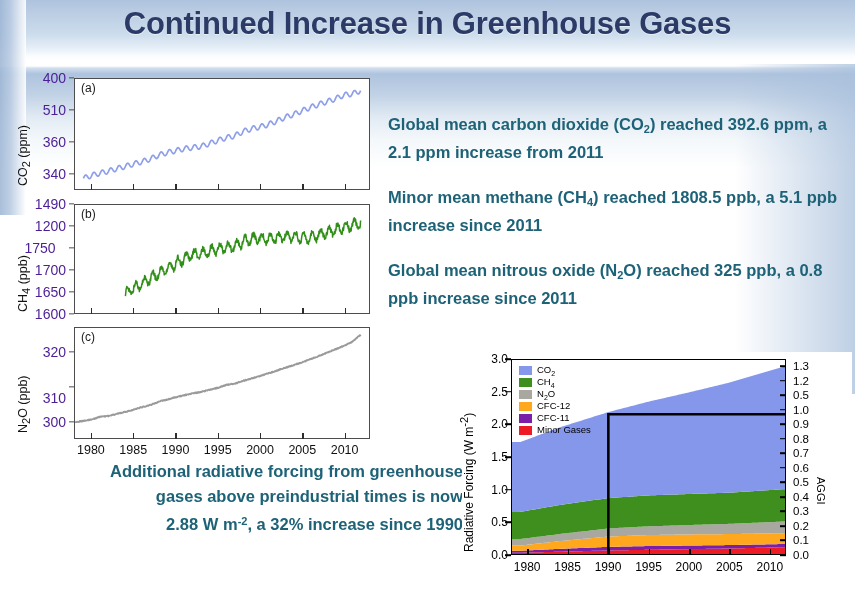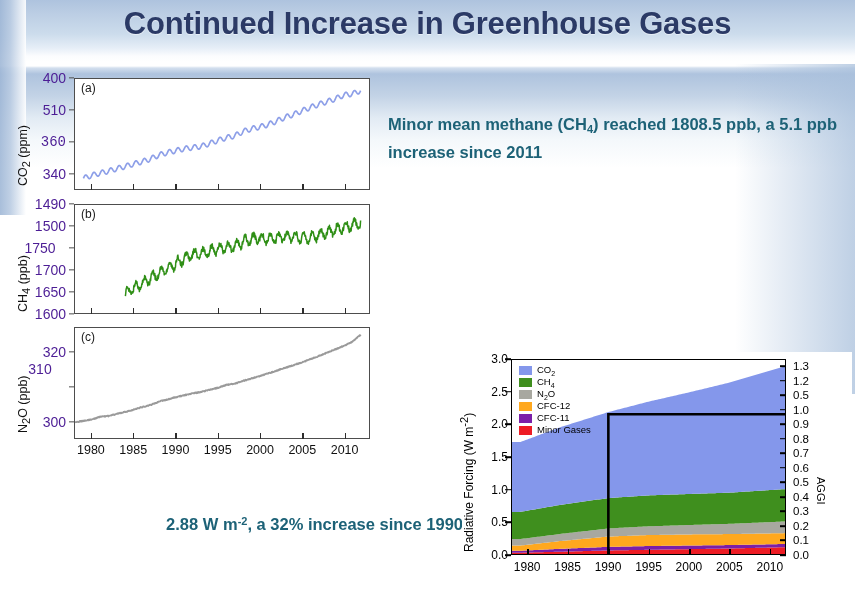--- a/index.html
+++ b/index.html
@@ -107,21 +107,21 @@
 
   <div class="gpanel" id="panel-a">
     <span class="panel-tag">(a)</span>
     <svg class="trace" id="co2-trace" preserveAspectRatio="none" viewBox="0 0 296 112">
         <polyline points="8.46,101.12 8.81,100.33 9.16,99.59 9.51,98.93 9.87,98.40 10.22,98.01 10.57,97.80 10.92,97.76 11.28,97.89 11.63,98.17 11.98,98.57 12.33,99.06 12.69,99.60 13.04,100.14 13.39,100.63 13.74,101.03 14.10,101.31 14.45,101.44 14.80,101.40 15.15,101.19 15.50,100.80 15.86,100.27 16.21,99.61 16.56,98.87 16.91,98.08 17.27,97.32 17.62,96.61 17.97,95.99 18.32,95.49 18.68,95.14 19.03,94.96 19.38,94.95 19.73,95.12 20.09,95.43 20.44,95.87 20.79,96.39 21.14,96.96 21.50,97.53 21.85,98.05 22.20,98.49 22.55,98.80 22.90,98.97 23.26,98.96 23.61,98.78 23.96,98.43 24.31,97.93 24.67,97.31 25.02,96.60 25.37,95.84 25.72,95.09 26.08,94.39 26.43,93.77 26.78,93.28 27.13,92.93 27.49,92.76 27.84,92.76 28.19,92.93 28.54,93.25 28.90,93.69 29.25,94.22 29.60,94.80 29.95,95.38 30.30,95.91 30.66,96.35 31.01,96.67 31.36,96.84 31.71,96.84 32.07,96.67 32.42,96.32 32.77,95.83 33.12,95.21 33.48,94.51 33.83,93.76 34.18,92.99 34.53,92.27 34.89,91.63 35.24,91.12 35.59,90.75 35.94,90.56 36.30,90.54 36.65,90.69 37.00,90.99 37.35,91.41 37.70,91.92 38.06,92.48 38.41,93.04 38.76,93.55 39.11,93.97 39.47,94.27 39.82,94.42 40.17,94.40 40.52,94.21 40.88,93.84 41.23,93.33 41.58,92.69 41.93,91.97 42.29,91.20 42.64,90.44 42.99,89.73 43.34,89.11 43.70,88.61 44.05,88.26 44.40,88.08 44.75,88.07 45.10,88.24 45.46,88.55 45.81,88.99 46.16,89.51 46.51,90.08 46.87,90.65 47.22,91.17 47.57,91.61 47.92,91.92 48.28,92.09 48.63,92.08 48.98,91.90 49.33,91.55 49.69,91.05 50.04,90.43 50.39,89.72 50.74,88.96 51.10,88.19 51.45,87.47 51.80,86.83 52.15,86.32 52.50,85.95 52.86,85.76 53.21,85.74 53.56,85.89 53.91,86.19 54.27,86.61 54.62,87.12 54.97,87.68 55.32,88.24 55.68,88.75 56.03,89.17 56.38,89.47 56.73,89.62 57.09,89.60 57.44,89.41 57.79,89.04 58.14,88.53 58.50,87.89 58.85,87.17 59.20,86.40 59.55,85.64 59.90,84.93 60.26,84.31 60.61,83.81 60.96,83.46 61.31,83.28 61.67,83.27 62.02,83.44 62.37,83.75 62.72,84.19 63.08,84.71 63.43,85.28 63.78,85.85 64.13,86.37 64.49,86.81 64.84,87.12 65.19,87.29 65.54,87.28 65.90,87.10 66.25,86.75 66.60,86.25 66.95,85.63 67.30,84.92 67.66,84.16 68.01,83.38 68.36,82.64 68.71,81.99 69.07,81.46 69.42,81.09 69.77,80.88 70.12,80.85 70.48,80.98 70.83,81.27 71.18,81.68 71.53,82.18 71.89,82.72 72.24,83.26 72.59,83.76 72.94,84.17 73.30,84.46 73.65,84.59 74.00,84.56 74.35,84.35 74.70,83.98 75.06,83.45 75.41,82.80 75.76,82.06 76.11,81.28 76.47,80.46 76.82,79.68 77.17,78.99 77.52,78.42 77.88,78.01 78.23,77.76 78.58,77.69 78.93,77.78 79.29,78.03 79.64,78.40 79.99,78.86 80.34,79.36 80.70,79.86 81.05,80.32 81.40,80.69 81.75,80.94 82.10,81.03 82.46,80.96 82.81,80.71 83.16,80.30 83.51,79.73 83.87,79.04 84.22,78.26 84.57,77.44 84.92,76.67 85.28,75.95 85.63,75.31 85.98,74.80 86.33,74.43 86.69,74.24 87.04,74.22 87.39,74.37 87.74,74.67 88.10,75.09 88.45,75.60 88.80,76.16 89.15,76.72 89.50,77.23 89.86,77.65 90.21,77.95 90.56,78.10 90.91,78.08 91.27,77.89 91.62,77.52 91.97,77.01 92.32,76.37 92.68,75.65 93.03,74.88 93.38,74.14 93.73,73.44 94.09,72.83 94.44,72.34 94.79,72.01 95.14,71.84 95.50,71.85 95.85,72.02 96.20,72.35 96.55,72.80 96.90,73.34 97.26,73.92 97.61,74.50 97.96,75.04 98.31,75.49 98.67,75.82 99.02,75.99 99.37,76.00 99.72,75.83 100.08,75.50 100.43,75.01 100.78,74.40 101.13,73.70 101.49,72.96 101.84,72.22 102.19,71.52 102.54,70.91 102.90,70.42 103.25,70.09 103.60,69.92 103.95,69.93 104.30,70.10 104.66,70.43 105.01,70.88 105.36,71.42 105.71,72.00 106.07,72.58 106.42,73.12 106.77,73.57 107.12,73.90 107.48,74.07 107.83,74.08 108.18,73.91 108.53,73.58 108.89,73.09 109.24,72.48 109.59,71.78 109.94,71.04 110.30,70.32 110.65,69.65 111.00,69.07 111.35,68.61 111.70,68.30 112.06,68.16 112.41,68.19 112.76,68.40 113.11,68.75 113.47,69.23 113.82,69.79 114.17,70.40 114.52,71.01 114.88,71.57 115.23,72.05 115.58,72.40 115.93,72.61 116.29,72.64 116.64,72.50 116.99,72.19 117.34,71.73 117.70,71.15 118.05,70.48 118.40,69.76 118.75,69.05 119.10,68.39 119.46,67.81 119.81,67.36 120.16,67.05 120.51,66.92 120.87,66.96 121.22,67.17 121.57,67.53 121.92,68.01 122.28,68.58 122.63,69.20 122.98,69.82 123.33,70.39 123.69,70.87 124.04,71.23 124.39,71.44 124.74,71.48 125.10,71.35 125.45,71.04 125.80,70.59 126.15,70.01 126.50,69.35 126.86,68.64 127.21,67.86 127.56,67.12 127.91,66.47 128.27,65.94 128.62,65.57 128.97,65.36 129.32,65.33 129.68,65.46 130.03,65.75 130.38,66.16 130.73,66.66 131.09,67.20 131.44,67.74 131.79,68.24 132.14,68.65 132.50,68.94 132.85,69.07 133.20,69.04 133.55,68.83 133.90,68.46 134.26,67.93 134.61,67.28 134.96,66.54 135.31,65.76 135.67,64.96 136.02,64.21 136.37,63.55 136.72,63.01 137.08,62.62 137.43,62.40 137.78,62.35 138.13,62.48 138.49,62.75 138.84,63.15 139.19,63.63 139.54,64.16 139.90,64.69 140.25,65.17 140.60,65.57 140.95,65.84 141.30,65.97 141.66,65.92 142.01,65.70 142.36,65.31 142.71,64.77 143.07,64.11 143.42,63.36 143.77,62.56 144.12,61.78 144.48,61.05 144.83,60.41 145.18,59.89 145.53,59.52 145.89,59.32 146.24,59.29 146.59,59.44 146.94,59.73 147.30,60.15 147.65,60.65 148.00,61.20 148.35,61.75 148.70,62.25 149.06,62.67 149.41,62.96 149.76,63.11 150.11,63.08 150.47,62.88 150.82,62.51 151.17,61.99 151.52,61.35 151.88,60.62 152.23,59.84 152.58,59.10 152.93,58.40 153.29,57.79 153.64,57.30 153.99,56.97 154.34,56.80 154.70,56.81 155.05,56.98 155.40,57.31 155.75,57.76 156.10,58.30 156.46,58.88 156.81,59.46 157.16,60.00 157.51,60.45 157.87,60.78 158.22,60.95 158.57,60.96 158.92,60.79 159.28,60.46 159.63,59.97 159.98,59.36 160.33,58.66 160.69,57.92 161.04,57.07 161.39,56.27 161.74,55.55 162.10,54.96 162.45,54.51 162.80,54.24 163.15,54.14 163.50,54.21 163.86,54.43 164.21,54.77 164.56,55.20 164.91,55.68 165.27,56.16 165.62,56.59 165.97,56.93 166.32,57.15 166.68,57.22 167.03,57.12 167.38,56.85 167.73,56.40 168.09,55.81 168.44,55.09 168.79,54.29 169.14,53.44 169.50,52.66 169.85,51.93 170.20,51.29 170.55,50.77 170.90,50.40 171.26,50.20 171.61,50.17 171.96,50.32 172.31,50.61 172.67,51.03 173.02,51.53 173.37,52.08 173.72,52.63 174.08,53.13 174.43,53.55 174.78,53.84 175.13,53.99 175.49,53.96 175.84,53.76 176.19,53.39 176.54,52.87 176.90,52.23 177.25,51.50 177.60,50.72 177.95,49.98 178.30,49.28 178.66,48.67 179.01,48.18 179.36,47.85 179.71,47.68 180.07,47.69 180.42,47.86 180.77,48.19 181.12,48.64 181.48,49.18 181.83,49.76 182.18,50.34 182.53,50.88 182.89,51.33 183.24,51.66 183.59,51.83 183.94,51.84 184.30,51.67 184.65,51.34 185.00,50.85 185.35,50.24 185.70,49.54 186.06,48.80 186.41,48.04 186.76,47.32 187.11,46.69 187.47,46.18 187.82,45.83 188.17,45.64 188.52,45.63 188.88,45.78 189.23,46.09 189.58,46.52 189.93,47.04 190.29,47.60 190.64,48.16 190.99,48.68 191.34,49.11 191.70,49.42 192.05,49.57 192.40,49.56 192.75,49.37 193.10,49.02 193.46,48.51 193.81,47.88 194.16,47.16 194.51,46.40 194.87,45.59 195.22,44.83 195.57,44.15 195.92,43.60 196.28,43.19 196.63,42.96 196.98,42.90 197.33,43.01 197.69,43.27 198.04,43.65 198.39,44.12 198.74,44.64 199.10,45.16 199.45,45.63 199.80,46.01 200.15,46.27 200.50,46.38 200.86,46.32 201.21,46.09 201.56,45.68 201.91,45.13 202.27,44.45 202.62,43.69 202.97,42.88 203.32,42.06 203.68,41.28 204.03,40.59 204.38,40.02 204.73,39.61 205.09,39.36 205.44,39.29 205.79,39.38 206.14,39.63 206.50,40.00 206.85,40.46 207.20,40.96 207.55,41.46 207.90,41.92 208.26,42.29 208.61,42.54 208.96,42.63 209.31,42.56 209.67,42.31 210.02,41.90 210.37,41.33 210.72,40.64 211.08,39.86 211.43,39.04 211.78,38.26 212.13,37.52 212.49,36.87 212.84,36.34 213.19,35.97 213.54,35.76 213.90,35.73 214.25,35.86 214.60,36.15 214.95,36.56 215.30,37.06 215.66,37.60 216.01,38.14 216.36,38.64 216.71,39.05 217.07,39.34 217.42,39.47 217.77,39.44 218.12,39.23 218.48,38.86 218.83,38.33 219.18,37.68 219.53,36.94 219.89,36.16 220.24,35.34 220.59,34.57 220.94,33.89 221.30,33.33 221.65,32.92 222.00,32.68 222.35,32.61 222.70,32.72 223.06,32.97 223.41,33.35 223.76,33.81 224.11,34.32 224.47,34.83 224.82,35.29 225.17,35.67 225.52,35.92 225.88,36.03 226.23,35.96 226.58,35.72 226.93,35.31 227.29,34.75 227.64,34.07 227.99,33.30 228.34,32.48 228.70,31.67 229.05,30.91 229.40,30.23 229.75,29.68 230.10,29.27 230.46,29.04 230.81,28.98 231.16,29.09 231.51,29.35 231.87,29.73 232.22,30.20 232.57,30.72 232.92,31.24 233.28,31.71 233.63,32.09 233.98,32.35 234.33,32.46 234.69,32.40 235.04,32.17 235.39,31.76 235.74,31.21 236.10,30.53 236.45,29.77 236.80,28.96 237.15,28.17 237.50,27.43 237.86,26.77 238.21,26.24 238.56,25.85 238.91,25.64 239.27,25.60 239.62,25.73 239.97,26.01 240.32,26.41 240.68,26.90 241.03,27.44 241.38,27.98 241.73,28.47 242.09,28.87 242.44,29.15 242.79,29.28 243.14,29.24 243.50,29.03 243.85,28.64 244.20,28.11 244.55,27.45 244.90,26.71 245.26,25.92 245.61,25.14 245.96,24.40 246.31,23.75 246.67,23.22 247.02,22.85 247.37,22.64 247.72,22.61 248.08,22.74 248.43,23.03 248.78,23.44 249.13,23.94 249.49,24.48 249.84,25.02 250.19,25.52 250.54,25.93 250.90,26.22 251.25,26.35 251.60,26.32 251.95,26.11 252.30,25.74 252.66,25.21 253.01,24.56 253.36,23.82 253.71,23.04 254.07,22.26 254.42,21.52 254.77,20.87 255.12,20.34 255.48,19.97 255.83,19.76 256.18,19.73 256.53,19.86 256.89,20.15 257.24,20.56 257.59,21.06 257.94,21.60 258.30,22.14 258.65,22.64 259.00,23.05 259.35,23.34 259.70,23.47 260.06,23.44 260.41,23.23 260.76,22.86 261.11,22.33 261.47,21.68 261.82,20.94 262.17,20.16 262.52,19.34 262.88,18.56 263.23,17.87 263.58,17.30 263.93,16.89 264.29,16.64 264.64,16.57 264.99,16.66 265.34,16.91 265.70,17.28 266.05,17.74 266.40,18.24 266.75,18.74 267.10,19.20 267.46,19.57 267.81,19.82 268.16,19.91 268.51,19.84 268.87,19.59 269.22,19.18 269.57,18.61 269.92,17.92 270.28,17.14 270.63,16.32 270.98,15.61 271.33,14.95 271.69,14.37 272.04,13.92 272.39,13.61 272.74,13.48 273.10,13.52 273.45,13.73 273.80,14.09 274.15,14.57 274.50,15.14 274.86,15.76 275.21,16.38 275.56,16.95 275.91,17.43 276.27,17.79 276.62,18.00 276.97,18.04 277.32,17.91 277.68,17.60 278.03,17.15 278.38,16.57 278.73,15.91 279.09,15.20 279.44,14.40 279.79,13.64 280.14,12.97 280.50,12.42 280.85,12.03 281.20,11.80 281.55,11.75 281.90,11.86 282.26,12.13 282.61,12.52 282.96,13.00 283.31,13.52 283.67,14.04 284.02,14.52 284.37,14.91 284.72,15.18 285.08,15.29 285.43,15.24 285.78,15.01 286.13,14.62 286.49,14.07 286.84,13.40 287.19,12.64 287.54,11.84" fill="none" stroke="#8d9fe8" stroke-width="1.7" stroke-linejoin="round"></polyline>
       </svg>
   </div>
   <div id="ax-a">
       <div class="ytick" style="position: absolute; left: 0px; width: 52px; text-align: right; top: 102px;">340</div>
       <div class="ytickmark" style="position: absolute; left: 55px; top: 102px;"></div>
-      <div class="ytick" style="position: absolute; left: 0px; width: 52px; text-align: right; top: 70px; font-family: Liberation Mono, monospace;">360</div>
+      <div class="ytick" style="position: absolute; left: 0px; width: 52px; text-align: right; top: 70px;">360</div>
       <div class="ytickmark" style="position: absolute; left: 55px; top: 70px;"></div>
       <div class="ytick" style="position: absolute; left: 0px; width: 52px; text-align: right; top: 38px;">510</div>
       <div class="ytickmark" style="position: absolute; left: 55px; top: 38px;"></div>
       <div class="ytick" style="position: absolute; left: 0px; width: 52px; text-align: right; top: 6px;">400</div>
       <div class="ytickmark" style="position: absolute; left: 55px; top: 6px;"></div>
       <div style="position: absolute; left: 76.9143px; top: 112px; width: 1.3px; height: 6px; background: rgb(45, 45, 45);"></div>
       <div style="position: absolute; left: 119.2px; top: 112px; width: 1.3px; height: 6px; background: rgb(45, 45, 45);"></div>
       <div style="position: absolute; left: 161.486px; top: 112px; width: 1.3px; height: 6px; background: rgb(45, 45, 45);"></div>
       <div style="position: absolute; left: 203.771px; top: 112px; width: 1.3px; height: 6px; background: rgb(45, 45, 45);"></div>
       <div style="position: absolute; left: 246.057px; top: 112px; width: 1.3px; height: 6px; background: rgb(45, 45, 45);"></div>
@@ -138,21 +138,21 @@
   </div>
   <div id="ax-b">
       <div class="ytick" style="position: absolute; left: 0px; width: 52px; text-align: right; top: 242px;">1600</div>
       <div class="ytickmark" style="position: absolute; left: 55px; top: 242px;"></div>
       <div class="ytick" style="position: absolute; left: 0px; width: 52px; text-align: right; top: 220px;">1650</div>
       <div class="ytickmark" style="position: absolute; left: 55px; top: 220px;"></div>
       <div class="ytick" style="position: absolute; left: 0px; width: 52px; text-align: right; top: 198px;">1700</div>
       <div class="ytickmark" style="position: absolute; left: 55px; top: 198px;"></div>
       <div class="ytick" style="position: absolute; left: 0px; width: 52px; text-align: center; top: 176px;">1750</div>
       <div class="ytickmark" style="position: absolute; left: 55px; top: 176px;"></div>
-      <div class="ytick" style="position: absolute; left: 0px; width: 52px; text-align: right; top: 154px;">1500</div>
+      <div class="ytick" style="position: absolute; left: 0px; width: 52px; text-align: right; top: 154px;">1200</div>
       <div class="ytickmark" style="position: absolute; left: 55px; top: 154px;"></div>
       <div class="ytick" style="position: absolute; left: 0px; width: 52px; text-align: right; top: 132px;">1490</div>
       <div class="ytickmark" style="position: absolute; left: 55px; top: 132px;"></div>
       <div style="position: absolute; left: 76.9143px; top: 236px; width: 1.3px; height: 6px; background: rgb(45, 45, 45);"></div>
       <div style="position: absolute; left: 119.2px; top: 236px; width: 1.3px; height: 6px; background: rgb(45, 45, 45);"></div>
       <div style="position: absolute; left: 161.486px; top: 236px; width: 1.3px; height: 6px; background: rgb(45, 45, 45);"></div>
       <div style="position: absolute; left: 203.771px; top: 236px; width: 1.3px; height: 6px; background: rgb(45, 45, 45);"></div>
       <div style="position: absolute; left: 246.057px; top: 236px; width: 1.3px; height: 6px; background: rgb(45, 45, 45);"></div>
       <div style="position: absolute; left: 288.343px; top: 236px; width: 1.3px; height: 6px; background: rgb(45, 45, 45);"></div>
       <div style="position: absolute; left: 330.629px; top: 236px; width: 1.3px; height: 6px; background: rgb(45, 45, 45);"></div>
@@ -161,21 +161,21 @@
 
   <div class="gpanel" id="panel-c">
     <span class="panel-tag">(c)</span>
     <svg class="trace" id="n2o-trace" preserveAspectRatio="none" viewBox="0 0 296 112">
         <polyline points="0.00,96.42 0.35,95.86 0.70,95.87 1.06,95.78 1.41,95.74 1.76,95.83 2.11,95.31 2.47,95.42 2.82,95.48 3.17,95.77 3.52,95.76 3.88,95.69 4.23,95.63 4.58,94.73 4.93,95.58 5.29,94.50 5.64,94.73 5.99,94.58 6.34,94.54 6.70,95.30 7.05,94.37 7.40,94.59 7.75,95.12 8.10,94.24 8.46,94.87 8.81,94.62 9.16,93.99 9.51,94.69 9.87,94.54 10.22,94.03 10.57,94.44 10.92,94.40 11.28,94.26 11.63,94.42 11.98,94.26 12.33,93.96 12.69,93.64 13.04,93.85 13.39,93.27 13.74,94.08 14.10,93.63 14.45,93.30 14.80,93.76 15.15,93.00 15.50,93.09 15.86,93.24 16.21,93.55 16.56,93.37 16.91,93.19 17.27,92.90 17.62,92.83 17.97,92.77 18.32,92.57 18.68,92.58 19.03,91.96 19.38,92.55 19.73,92.69 20.09,91.96 20.44,91.65 20.79,92.23 21.14,92.22 21.50,91.95 21.85,91.42 22.20,91.60 22.55,90.92 22.90,91.18 23.26,90.80 23.61,91.01 23.96,90.57 24.31,90.26 24.67,91.03 25.02,90.89 25.37,90.05 25.72,90.51 26.08,90.01 26.43,90.18 26.78,90.37 27.13,90.07 27.49,89.80 27.84,89.90 28.19,89.98 28.54,90.08 28.90,89.72 29.25,90.14 29.60,90.08 29.95,89.41 30.30,90.33 30.66,90.19 31.01,89.82 31.36,89.80 31.71,89.68 32.07,89.49 32.42,89.30 32.77,89.22 33.12,89.72 33.48,90.14 33.83,89.22 34.18,89.17 34.53,89.20 34.89,89.48 35.24,89.13 35.59,89.18 35.94,88.98 36.30,88.87 36.65,89.07 37.00,88.54 37.35,88.30 37.70,88.59 38.06,88.10 38.41,88.03 38.76,88.43 39.11,88.01 39.47,88.70 39.82,88.60 40.17,88.06 40.52,88.00 40.88,87.90 41.23,87.59 41.58,87.47 41.93,87.23 42.29,87.33 42.64,87.00 42.99,86.91 43.34,87.45 43.70,86.65 44.05,86.62 44.40,86.99 44.75,86.91 45.10,86.36 45.46,86.25 45.81,86.33 46.16,86.99 46.51,86.84 46.87,86.15 47.22,86.51 47.57,86.50 47.92,86.13 48.28,86.39 48.63,85.48 48.98,85.34 49.33,85.68 49.69,85.22 50.04,85.13 50.39,85.22 50.74,85.67 51.10,85.73 51.45,85.14 51.80,85.09 52.15,85.22 52.50,85.38 52.86,85.25 53.21,84.36 53.56,84.59 53.91,84.18 54.27,84.50 54.62,84.52 54.97,84.04 55.32,84.04 55.68,84.45 56.03,84.26 56.38,84.27 56.73,83.56 57.09,84.01 57.44,83.48 57.79,83.49 58.14,83.75 58.50,83.47 58.85,83.28 59.20,82.56 59.55,82.91 59.90,83.04 60.26,82.87 60.61,82.73 60.96,82.64 61.31,82.17 61.67,82.04 62.02,82.50 62.37,82.19 62.72,81.87 63.08,81.39 63.43,81.60 63.78,81.49 64.13,81.81 64.49,81.35 64.84,81.76 65.19,81.68 65.54,80.74 65.90,80.50 66.25,80.42 66.60,80.51 66.95,80.75 67.30,81.08 67.66,80.99 68.01,80.51 68.36,80.36 68.71,79.71 69.07,79.83 69.42,79.91 69.77,80.26 70.12,80.21 70.48,80.19 70.83,80.23 71.18,80.08 71.53,79.67 71.89,79.52 72.24,79.16 72.59,79.04 72.94,79.35 73.30,78.83 73.65,79.42 74.00,79.23 74.35,78.56 74.70,78.35 75.06,78.49 75.41,78.14 75.76,78.32 76.11,78.13 76.47,78.08 76.82,78.59 77.17,77.79 77.52,78.13 77.88,77.67 78.23,77.34 78.58,76.88 78.93,77.14 79.29,77.07 79.64,77.24 79.99,76.50 80.34,76.96 80.70,76.79 81.05,76.17 81.40,76.49 81.75,76.23 82.10,76.43 82.46,76.10 82.81,75.52 83.16,75.90 83.51,75.20 83.87,74.97 84.22,75.14 84.57,74.67 84.92,75.01 85.28,74.87 85.63,74.75 85.98,74.56 86.33,74.00 86.69,74.09 87.04,73.98 87.39,73.68 87.74,73.85 88.10,73.66 88.45,74.35 88.80,73.41 89.15,73.43 89.50,73.61 89.86,73.33 90.21,73.25 90.56,73.93 90.91,73.18 91.27,73.25 91.62,73.41 91.97,72.61 92.32,73.44 92.68,73.23 93.03,72.90 93.38,72.79 93.73,72.92 94.09,72.47 94.44,71.98 94.79,72.17 95.14,72.68 95.50,71.92 95.85,72.34 96.20,71.88 96.55,71.85 96.90,72.08 97.26,71.50 97.61,71.69 97.96,71.24 98.31,70.84 98.67,70.95 99.02,71.27 99.37,70.50 99.72,70.53 100.08,71.01 100.43,70.31 100.78,70.63 101.13,70.45 101.49,70.84 101.84,70.79 102.19,70.17 102.54,70.37 102.90,70.49 103.25,69.87 103.60,69.95 103.95,69.71 104.30,69.61 104.66,69.45 105.01,69.59 105.36,69.08 105.71,69.88 106.07,69.01 106.42,69.34 106.77,68.85 107.12,69.58 107.48,68.79 107.83,68.80 108.18,68.64 108.53,68.84 108.89,68.46 109.24,68.87 109.59,68.88 109.94,68.18 110.30,68.83 110.65,68.20 111.00,67.82 111.35,68.60 111.70,67.68 112.06,68.46 112.41,68.01 112.76,67.61 113.11,67.67 113.47,67.48 113.82,67.58 114.17,67.84 114.52,67.81 114.88,67.20 115.23,67.21 115.58,67.17 115.93,67.42 116.29,66.93 116.64,67.29 116.99,67.08 117.34,66.52 117.70,66.39 118.05,66.39 118.40,66.34 118.75,66.61 119.10,66.32 119.46,66.44 119.81,66.27 120.16,66.59 120.51,65.76 120.87,65.73 121.22,65.56 121.57,65.95 121.92,66.38 122.28,65.48 122.63,66.23 122.98,66.21 123.33,65.43 123.69,65.22 124.04,65.88 124.39,65.52 124.74,65.10 125.10,65.84 125.45,65.27 125.80,65.21 126.15,65.17 126.50,65.59 126.86,64.78 127.21,65.16 127.56,65.22 127.91,64.84 128.27,64.29 128.62,64.22 128.97,64.53 129.32,64.28 129.68,64.15 130.03,64.19 130.38,64.71 130.73,63.95 131.09,64.44 131.44,63.97 131.79,63.42 132.14,63.67 132.50,63.50 132.85,63.64 133.20,63.72 133.55,63.28 133.90,63.04 134.26,62.91 134.61,62.76 134.96,63.17 135.31,63.31 135.67,62.94 136.02,62.46 136.37,62.97 136.72,62.41 137.08,62.64 137.43,62.76 137.78,62.77 138.13,62.00 138.49,62.51 138.84,62.27 139.19,62.24 139.54,61.69 139.90,61.99 140.25,61.88 140.60,61.41 140.95,61.17 141.30,61.95 141.66,61.11 142.01,60.89 142.36,61.68 142.71,60.74 143.07,61.52 143.42,61.14 143.77,60.61 144.12,61.28 144.48,60.74 144.83,60.95 145.18,60.79 145.53,60.48 145.89,60.47 146.24,59.67 146.59,60.22 146.94,59.45 147.30,59.25 147.65,59.63 148.00,59.12 148.35,59.66 148.70,59.52 149.06,59.08 149.41,58.64 149.76,58.43 150.11,59.17 150.47,58.39 150.82,58.23 151.17,58.06 151.52,58.72 151.88,57.80 152.23,57.97 152.58,57.52 152.93,57.83 153.29,57.98 153.64,57.42 153.99,57.44 154.34,58.19 154.70,57.26 155.05,57.83 155.40,57.39 155.75,57.60 156.10,57.47 156.46,57.25 156.81,57.20 157.16,56.90 157.51,56.71 157.87,57.12 158.22,56.94 158.57,57.35 158.92,57.04 159.28,57.21 159.63,56.91 159.98,56.75 160.33,56.75 160.69,56.67 161.04,56.97 161.39,56.22 161.74,56.20 162.10,56.50 162.45,56.08 162.80,55.62 163.15,56.28 163.50,56.26 163.86,55.35 164.21,55.11 164.56,55.34 164.91,55.06 165.27,54.85 165.62,55.30 165.97,55.36 166.32,54.82 166.68,54.79 167.03,54.76 167.38,54.38 167.73,54.14 168.09,53.99 168.44,54.41 168.79,54.21 169.14,53.56 169.50,53.66 169.85,53.28 170.20,53.07 170.55,53.99 170.90,53.18 171.26,53.25 171.61,52.75 171.96,52.66 172.31,53.41 172.67,52.80 173.02,52.99 173.37,52.76 173.72,52.69 174.08,52.21 174.43,52.63 174.78,52.58 175.13,51.94 175.49,52.11 175.84,51.85 176.19,52.24 176.54,51.47 176.90,51.80 177.25,51.57 177.60,51.24 177.95,50.89 178.30,51.37 178.66,51.07 179.01,51.17 179.36,50.64 179.71,50.85 180.07,51.18 180.42,50.46 180.77,50.09 181.12,50.76 181.48,50.24 181.83,50.28 182.18,50.40 182.53,49.89 182.89,49.53 183.24,49.72 183.59,49.49 183.94,49.44 184.30,49.36 184.65,49.03 185.00,49.01 185.35,49.60 185.70,49.54 186.06,48.66 186.41,48.91 186.76,48.56 187.11,48.88 187.47,48.07 187.82,48.70 188.17,48.12 188.52,47.95 188.88,48.06 189.23,48.30 189.58,47.32 189.93,47.62 190.29,47.75 190.64,47.87 190.99,47.29 191.34,46.80 191.70,46.91 192.05,46.83 192.40,46.47 192.75,46.62 193.10,46.27 193.46,46.59 193.81,46.57 194.16,46.45 194.51,46.55 194.87,45.67 195.22,45.94 195.57,45.57 195.92,45.43 196.28,45.38 196.63,45.88 196.98,45.89 197.33,45.77 197.69,45.66 198.04,44.64 198.39,44.52 198.74,45.32 199.10,44.52 199.45,44.54 199.80,44.96 200.15,44.77 200.50,44.54 200.86,44.43 201.21,44.11 201.56,43.46 201.91,44.16 202.27,44.11 202.62,43.86 202.97,43.79 203.32,42.81 203.68,42.80 204.03,43.51 204.38,42.82 204.73,42.72 205.09,43.17 205.44,42.11 205.79,42.50 206.14,41.97 206.50,42.51 206.85,41.74 207.20,41.68 207.55,41.79 207.90,41.96 208.26,41.66 208.61,41.75 208.96,41.64 209.31,41.44 209.67,41.34 210.02,40.64 210.37,41.03 210.72,41.12 211.08,40.51 211.43,40.74 211.78,40.78 212.13,40.10 212.49,40.59 212.84,40.30 213.19,39.54 213.54,40.41 213.90,39.79 214.25,40.11 214.60,39.06 214.95,39.66 215.30,39.60 215.66,38.94 216.01,39.11 216.36,38.51 216.71,39.22 217.07,38.59 217.42,39.03 217.77,38.22 218.12,38.10 218.48,38.70 218.83,38.40 219.18,38.50 219.53,38.37 219.89,38.22 220.24,37.55 220.59,37.99 220.94,37.48 221.30,37.51 221.65,36.92 222.00,37.13 222.35,37.07 222.70,36.88 223.06,37.00 223.41,36.14 223.76,36.93 224.11,36.10 224.47,36.76 224.82,36.10 225.17,36.41 225.52,36.06 225.88,35.43 226.23,35.46 226.58,35.99 226.93,35.42 227.29,35.74 227.64,35.57 227.99,35.34 228.34,35.44 228.70,34.96 229.05,35.03 229.40,34.35 229.75,34.41 230.10,34.59 230.46,34.34 230.81,34.01 231.16,33.78 231.51,33.52 231.87,33.57 232.22,34.07 232.57,33.59 232.92,32.82 233.28,32.71 233.63,32.76 233.98,33.06 234.33,33.01 234.69,32.40 235.04,32.52 235.39,32.47 235.74,31.99 236.10,31.88 236.45,31.59 236.80,31.38 237.15,31.93 237.50,31.36 237.86,31.67 238.21,31.05 238.56,31.18 238.91,31.37 239.27,31.01 239.62,30.41 239.97,30.84 240.32,30.09 240.68,29.96 241.03,29.94 241.38,30.47 241.73,30.17 242.09,30.03 242.44,29.79 242.79,29.83 243.14,29.59 243.50,29.55 243.85,29.72 244.20,29.41 244.55,29.00 244.90,28.54 245.26,28.24 245.61,28.68 245.96,27.90 246.31,28.05 246.67,27.70 247.02,28.13 247.37,27.92 247.72,28.10 248.08,27.46 248.43,27.65 248.78,27.57 249.13,26.70 249.49,26.61 249.84,27.08 250.19,26.71 250.54,26.41 250.90,26.24 251.25,26.36 251.60,25.68 251.95,26.37 252.30,25.56 252.66,25.18 253.01,25.14 253.36,25.27 253.71,25.02 254.07,24.98 254.42,25.09 254.77,24.29 255.12,24.83 255.48,24.60 255.83,24.02 256.18,23.74 256.53,24.25 256.89,24.09 257.24,23.85 257.59,23.54 257.94,23.86 258.30,22.84 258.65,23.17 259.00,22.86 259.35,22.58 259.70,22.82 260.06,22.78 260.41,22.70 260.76,22.43 261.11,21.62 261.47,21.51 261.82,21.37 262.17,22.02 262.52,21.47 262.88,21.14 263.23,21.77 263.58,21.01 263.93,20.64 264.29,21.08 264.64,20.43 264.99,20.27 265.34,20.86 265.70,20.68 266.05,19.88 266.40,19.84 266.75,19.68 267.10,19.34 267.46,19.83 267.81,19.29 268.16,19.11 268.51,18.57 268.87,19.25 269.22,19.25 269.57,18.74 269.92,18.17 270.28,18.42 270.63,18.13 270.98,18.16 271.33,17.67 271.69,17.59 272.04,17.68 272.39,17.28 272.74,17.67 273.10,17.32 273.45,16.66 273.80,16.45 274.15,16.71 274.50,16.32 274.86,15.70 275.21,15.86 275.56,15.94 275.91,15.82 276.27,15.11 276.62,15.52 276.97,15.29 277.32,15.23 277.68,14.93 278.03,14.04 278.38,14.87 278.73,14.28 279.09,13.70 279.44,13.97 279.79,13.22 280.14,13.15 280.50,13.01 280.85,12.80 281.20,11.83 281.55,12.39 281.90,11.80 282.26,11.67 282.61,10.94 282.96,10.76 283.31,10.05 283.67,10.16 284.02,10.11 284.37,9.17 284.72,8.89 285.08,8.70 285.43,8.34 285.78,8.52 286.13,8.40 286.49,7.41 286.84,7.19 287.19,7.69 287.54,6.74" fill="none" stroke="#9a9a9a" stroke-width="1.8" stroke-linejoin="round"></polyline>
       </svg>
   </div>
   <div id="ax-c">
       <div class="ytick" style="position: absolute; left: 0px; width: 52px; text-align: right; top: 349.5px;">300</div>
       <div class="ytickmark" style="position: absolute; left: 55px; top: 349.5px;"></div>
-      <div class="ytick" style="position: absolute; left: 0px; width: 52px; text-align: center; top: 297px;">310</div>
+      <div class="ytick" style="position: absolute; left: 0px; width: 52px; text-align: right; top: 326px;">310</div>
       <div class="ytickmark" style="position: absolute; left: 55px; top: 314.5px;"></div>
       <div class="ytick" style="position: absolute; left: 0px; width: 52px; text-align: right; top: 279.5px;">320</div>
       <div class="ytickmark" style="position: absolute; left: 55px; top: 279.5px;"></div>
       <div style="position: absolute; left: 76.9143px; top: 361px; width: 1.3px; height: 6px; background: rgb(45, 45, 45);"></div>
       <div class="xlabel" style="position: absolute; left: 76.9143px; top: 371px;">1980</div>
       <div style="position: absolute; left: 119.2px; top: 361px; width: 1.3px; height: 6px; background: rgb(45, 45, 45);"></div>
       <div class="xlabel" style="position: absolute; left: 119.2px; top: 371px;">1985</div>
       <div style="position: absolute; left: 161.486px; top: 361px; width: 1.3px; height: 6px; background: rgb(45, 45, 45);"></div>
       <div class="xlabel" style="position: absolute; left: 161.486px; top: 371px;">1990</div>
       <div style="position: absolute; left: 203.771px; top: 361px; width: 1.3px; height: 6px; background: rgb(45, 45, 45);"></div>
@@ -186,27 +186,33 @@
       <div class="xlabel" style="position: absolute; left: 288.343px; top: 371px;">2005</div>
       <div style="position: absolute; left: 330.629px; top: 361px; width: 1.3px; height: 6px; background: rgb(45, 45, 45);"></div>
       <div class="xlabel" style="position: absolute; left: 330.629px; top: 371px;">2010</div>
       <div class="ylab" style="position: absolute; left: 2px; top: 361px;"><span>N</span><sub>2</sub><span>O (ppb)</span></div>
     </div>
 
 </div>
 
 <div id="bullets">
   <p>
+    <span>Global mean carbon dioxide (CO</span><sub>2</sub><span>) reached 392.6 ppm, a 2.1 ppm increase from 2011</span>
+  </p>
+  <p>
     <span>Minor mean methane (CH</span><sub>4</sub><span>) reached 1808.5 ppb, a 5.1 ppb increase since 2011</span>
   </p>
+  <p>
+    <span>Global mean nitrous oxide (N</span><sub>2</sub><span>O) reached 325 ppb, a 0.8 ppb increase since 2011</span>
+  </p>
 </div>
 
 <div id="forcing-statement">
-  <br>
-  <br>
+  <span>Additional radiative forcing from greenhouse</span><br>
+  <span>gases above preindustrial times is now</span><br>
   <span>2.88 W m</span><sup>-2</sup><span>, a 32% increase since 1990</span>
 </div>
 
 <div id="rf-figure">
   <div id="rf-ylabel">
     <span>Radiative Forcing (W m</span><sup>-2</sup><span>)</span>
   </div>
   <div id="rf-y2label">AGGI</div>
   <div id="rf-plot">
     <svg id="rf-svg" preserveAspectRatio="none" viewBox="0 0 275 196" style="position:absolute;inset:0;width:100%;height:100%">

